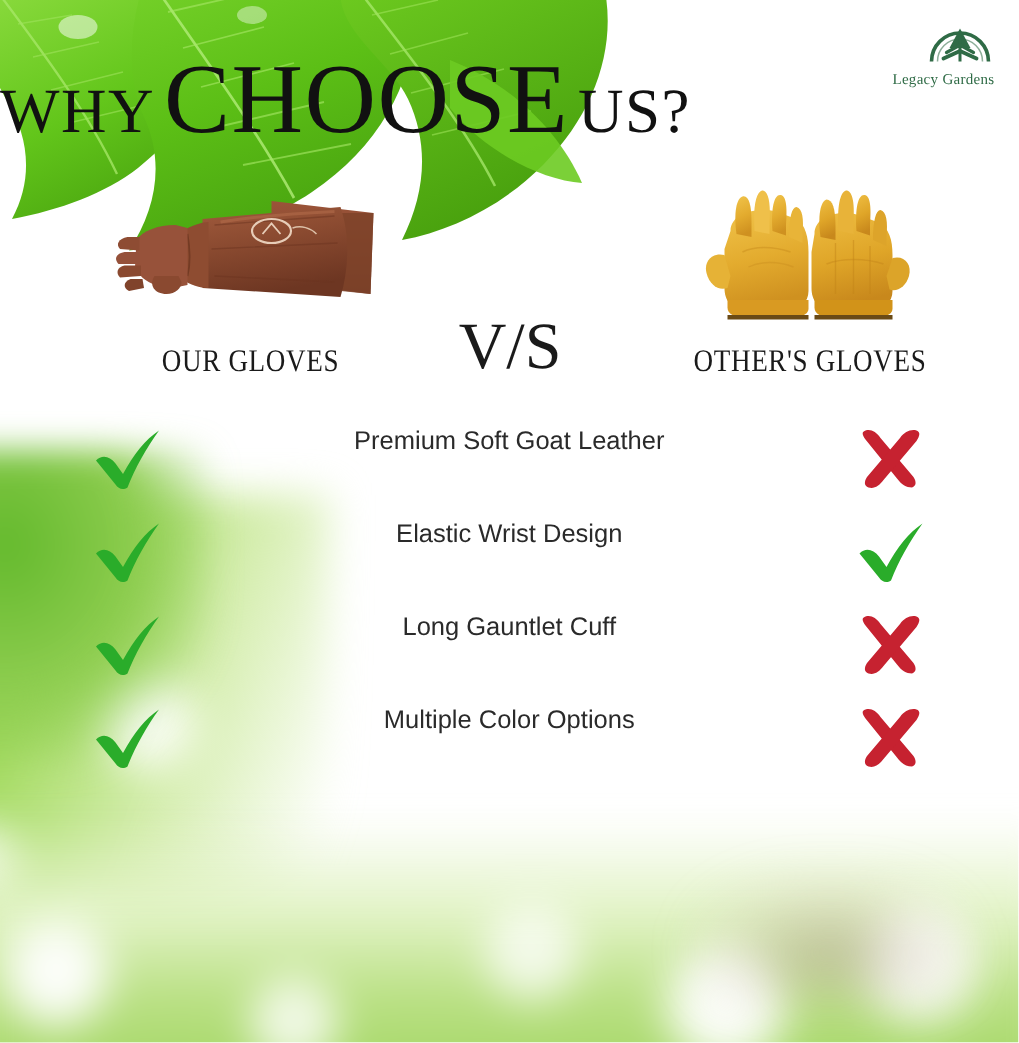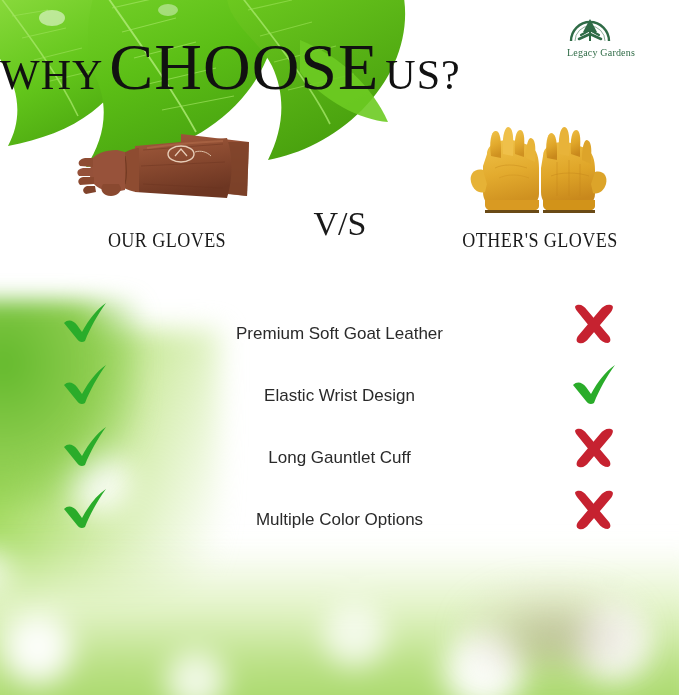--- a/index.html
+++ b/index.html
@@ -72,21 +72,21 @@
   .bg-top-right-fade {
     right: 0; top: 0; width: 270px; height: 160px;
     background: linear-gradient(250deg, #ffffff 40%, rgba(255,255,255,0) 100%);
   }
 
   
   .brand {
     position: absolute;
     right: 16px; top: 12px;
     width: 96px;
-    text-align: left;
+    text-align: right;
     line-height: 1;
   }
   .brand-emblem { display: block; margin: 0 auto; }
   .brand-name {
     display: block;
     margin-top: 3px;
     font-family: "Liberation Serif", serif;
     font-size: 10px;
     letter-spacing: .2px;
     color: #2f6b46;
@@ -141,33 +141,33 @@
   }
   .label-ours  { left: 62px;  top: 228px; width: 210px; text-align: center; }
   .label-other { left: 435px; top: 228px; width: 210px; text-align: center; }
 
   .vs {
     position: absolute;
     left: 280px; top: 205px;
     width: 120px;
     text-align: center;
     font-family: "Liberation Serif", serif;
-    font-size: 34px;
+    font-size: 44px;
     color: #1a1a1a;
   }
 
   
   .table {
     position: absolute;
     left: 0; top: 283px;
     width: 679px;
   }
   .row {
     display: flex;
-    align-items: flex-end;
+    align-items: flex-start;
     height: 62px;
   }
   .cell-mark {
     width: 170px;
     display: flex;
     align-items: center;
     justify-content: center;
   }
   .cell-mark.left  { justify-content: center; }
   .cell-feature {

